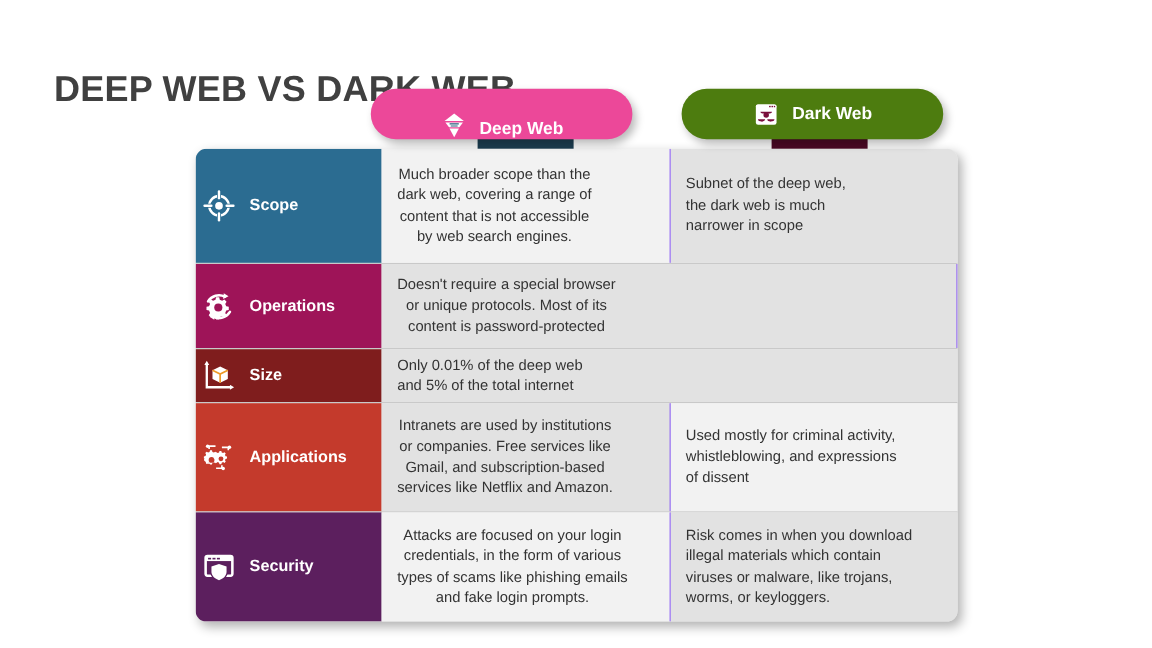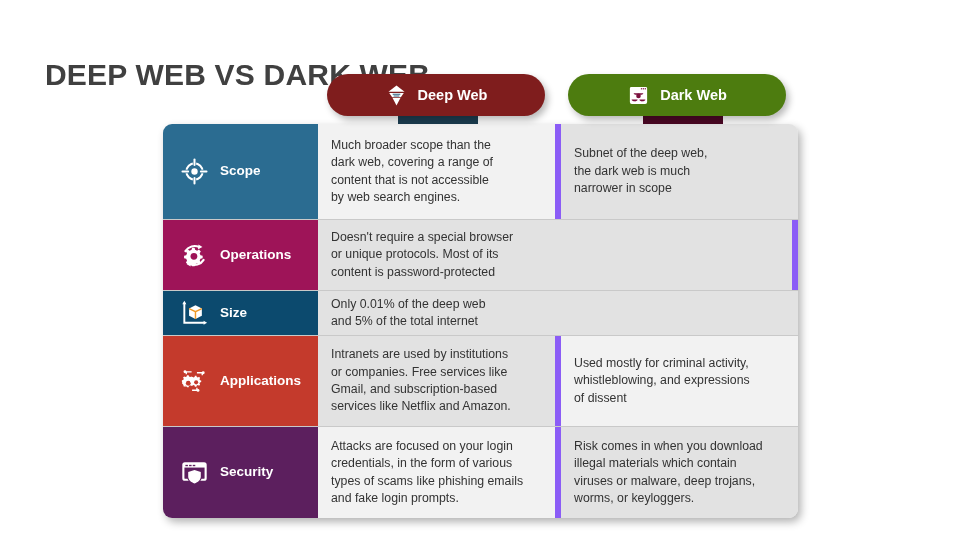--- a/index.html
+++ b/index.html
@@ -35,21 +35,21 @@
     display: flex;
     align-items: center;
     justify-content: center;
     gap: 10px;
     color: #ffffff;
     font-size: 14.5px;
     font-weight: bold;
     box-shadow: 3px 4px 7px rgba(0,0,0,0.28);
     z-index: 5;
   }
-  #header-deep  { left: 327px; width: 218px; background: #7f1d1d; }
+  #header-deep  { left: 309px; width: 218px; background: #ec4899; align-items: flex-end; }
   #header-dark  { left: 568px; width: 218px; background: #4d7c0f; }
 
   .col-header .hdr-icon {
     width: 23px; height: 23px;
     display: flex; align-items: center; justify-content: center;
   }
   .col-header .hdr-icon svg { width: 23px; height: 23px; display: block; }
 
   
   .connector {
@@ -91,21 +91,21 @@
   .row-h-45  { height: 45px; }
   .row-h-91  { height: 91px; }
 
   
   .cat-cell {
     width: 155px;
     flex: 0 0 155px;
     display: flex;
     align-items: center;
     gap: 10px;
-    padding-left: 16px;
+    padding-left: 4px;
     color: #ffffff;
   }
   .cat-cell .cat-icon {
     width: 31px; height: 31px;
     flex: 0 0 31px;
     display: flex; align-items: center; justify-content: center;
   }
   .cat-cell .cat-icon svg { width: 31px; height: 31px; display: block; }
   .cat-label {
     font-size: 13.5px;
@@ -116,21 +116,21 @@
   
   .txt-cell {
     flex: 1 1 0;
     display: flex;
     align-items: center;
     padding: 6px 14px 6px 13px;
     font-size: 12.3px;
     line-height: 1.42;
     color: #333333;
   }
-  .txt-cell.mid { border-right: 6px solid #8b5cf6; }
+  .txt-cell.mid { border-right: 1px solid #8b5cf6; text-align: center; }
   .bg-light { background: #f2f2f2; }
   .bg-dark  { background: #e2e2e2; }
 
   .cell-text { white-space: pre-line; }
 </style>
 </head>
 <body>
 
 <div id="page-title">DEEP WEB VS DARK WEB</div>
 
@@ -224,21 +224,21 @@
       <span class="cat-label">Operations</span>
     </div>
     <div class="txt-cell mid bg-dark">
       <span class="cell-text">Doesn't require a special browser
 or unique protocols. Most of its
 content is password-protected</span>
     </div>
   </div>
 
   <div class="row row-h-45">
-    <div class="cat-cell" style="background:#0c4a6e">
+    <div class="cat-cell" style="background:#7f1d1d">
       <span class="cat-icon">
         <svg viewBox="0 0 32 32" aria-hidden="true">
           <g stroke="#ffffff" stroke-width="2" fill="none" stroke-linecap="round">
             <path d="M5.5 5.5v20h20"></path>
           </g>
           <path fill="#ffffff" d="M5.5 2.8l2.1 3.6H3.4zM29 25.5l-3.6 2.1v-4.2z"></path>
           <g fill="#ffffff">
             <path d="M17 7.6l6.6 3.3v7.5L17 21.7l-6.6-3.3v-7.5z"></path>
           </g>
           <g stroke="#EE9A28" stroke-width="1.5" fill="none">
@@ -314,18 +314,18 @@
     </div>
     <div class="txt-cell mid bg-light">
       <span class="cell-text">Attacks are focused on your login
 credentials, in the form of various
 types of scams like phishing emails
 and fake login prompts.</span>
     </div>
     <div class="txt-cell bg-dark">
       <span class="cell-text">Risk comes in when you download
 illegal materials which contain
-viruses or malware, deep trojans,
+viruses or malware, like trojans,
 worms, or keyloggers.</span>
     </div>
   </div>
 
 </div>
 
 </body></html>

